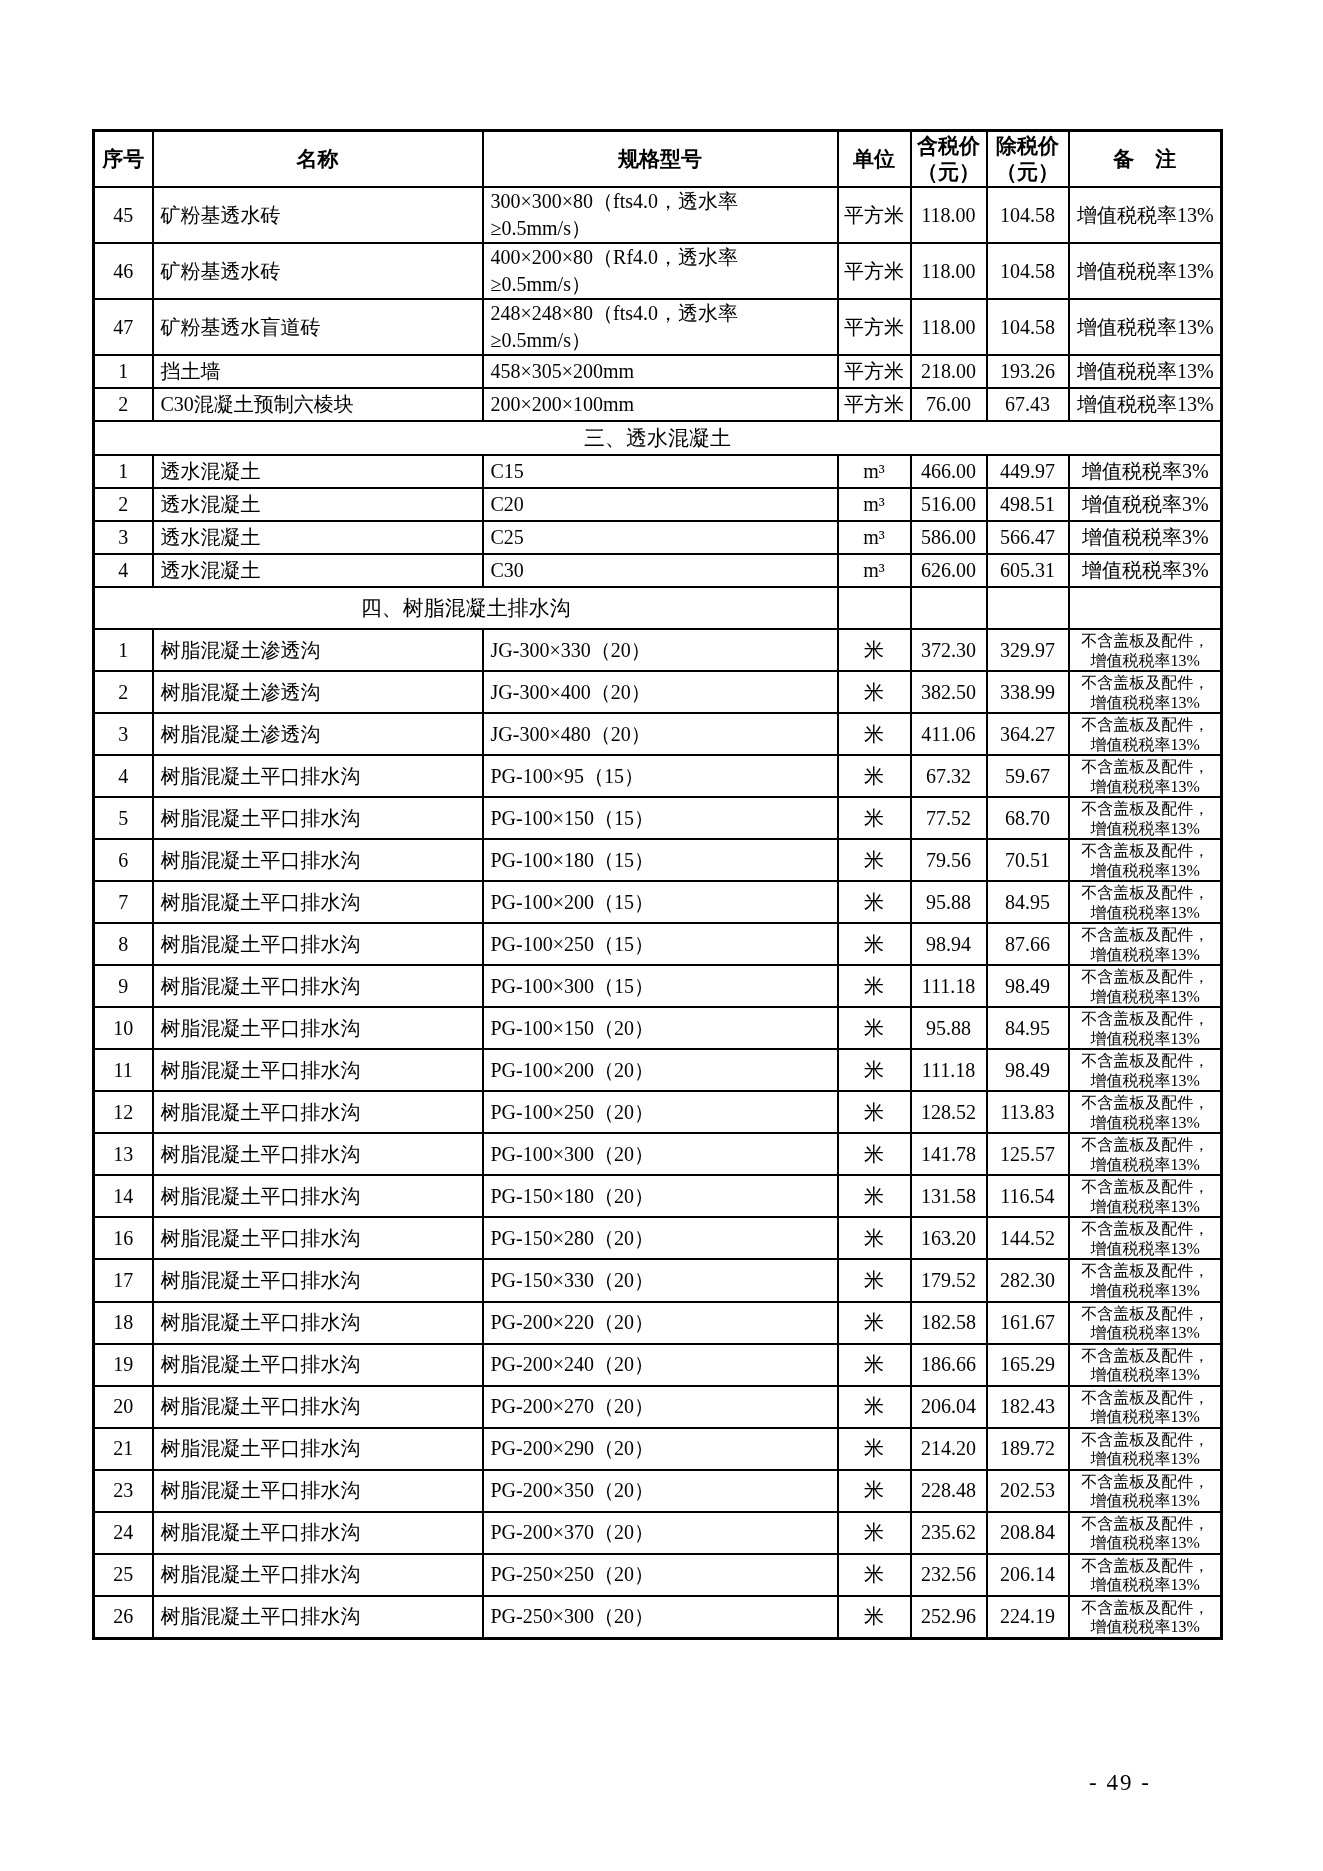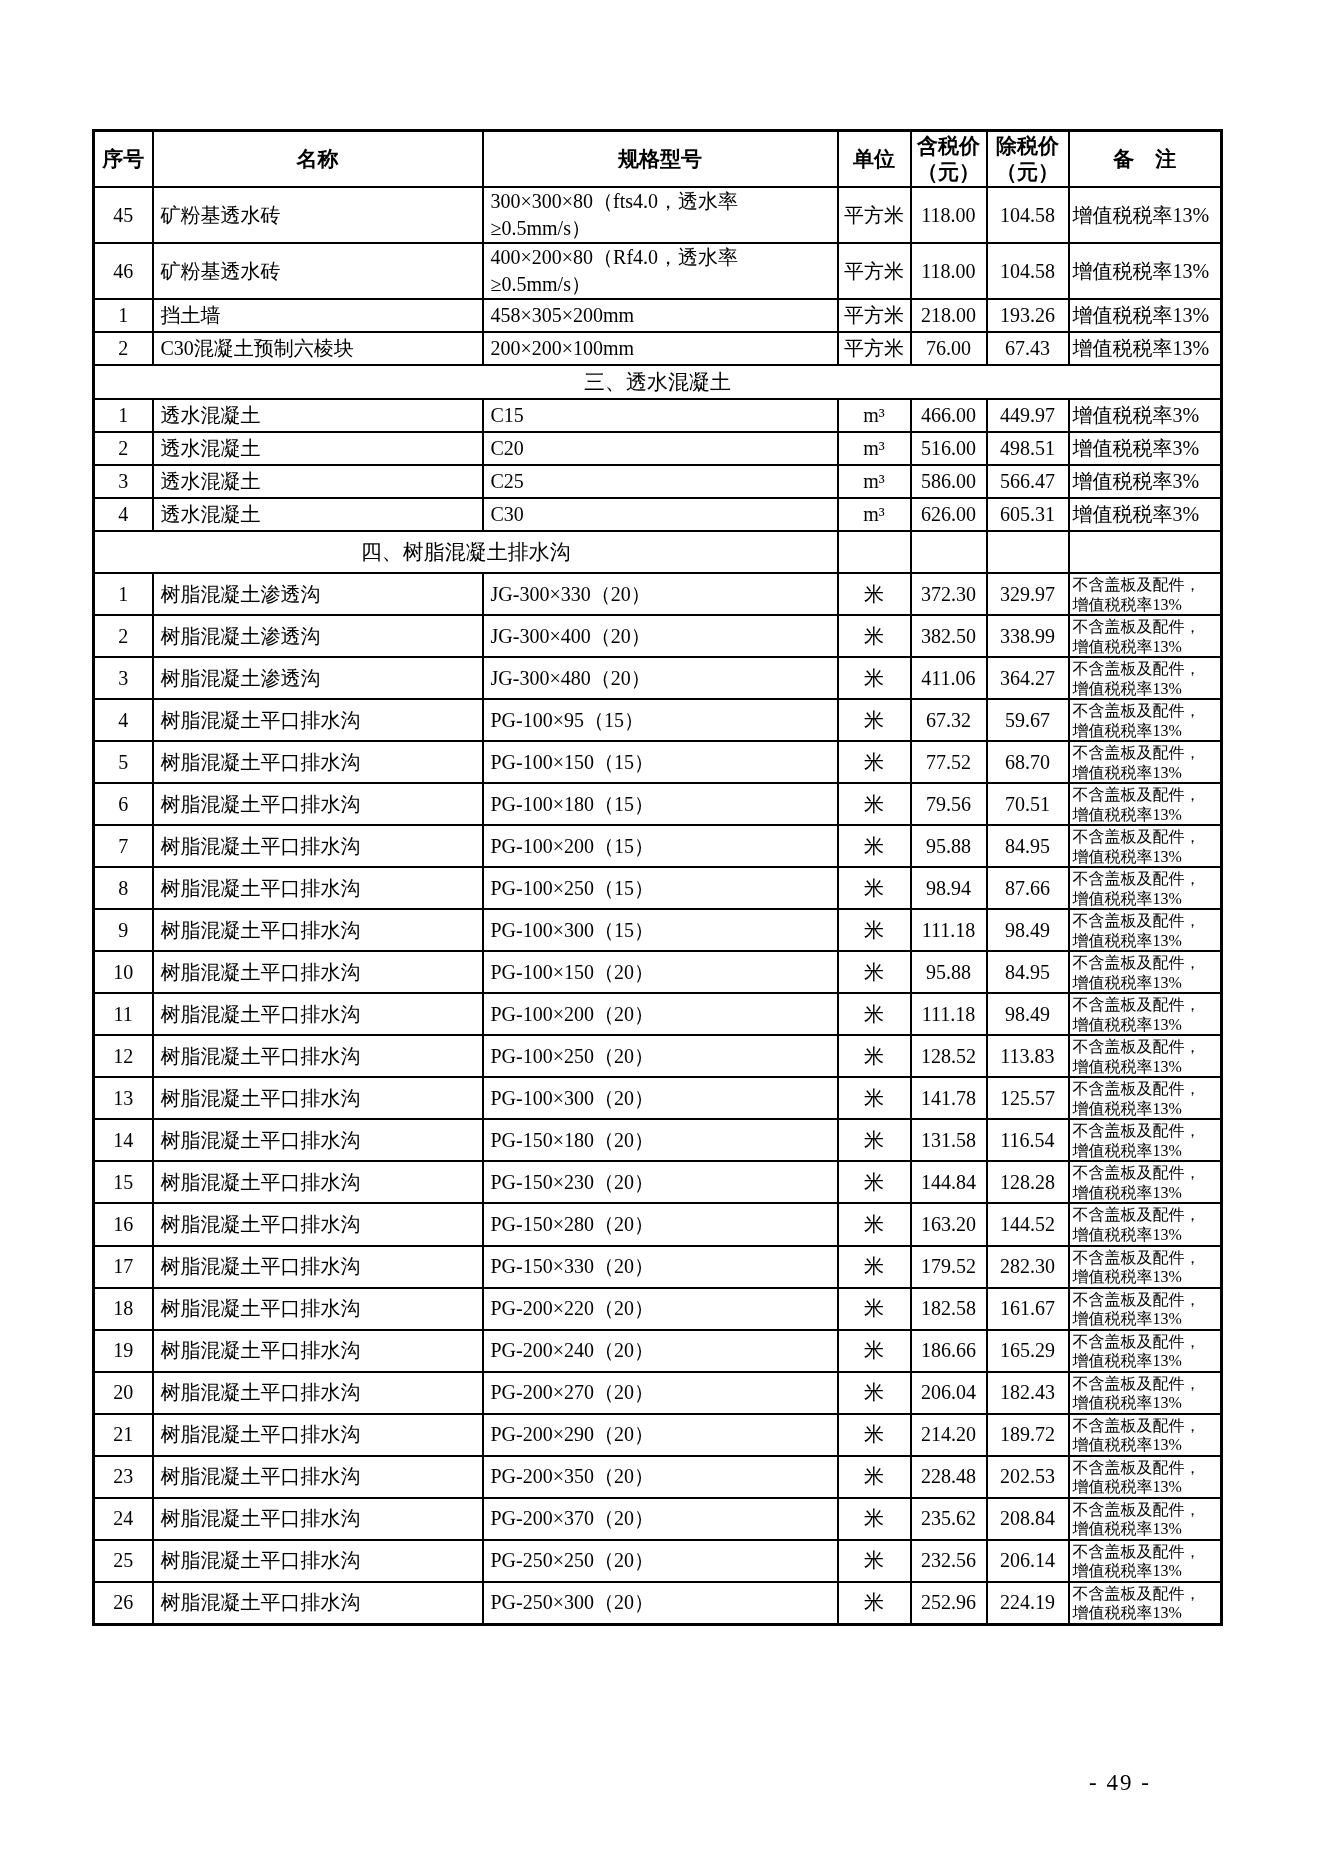--- a/index.html
+++ b/index.html
@@ -22,21 +22,21 @@
     font-weight:bold;font-size:21px;text-align:center;
     white-space:pre-line;line-height:1.25;height:54px;padding:0;
   }
   .price td{font-size:20px;padding:0 2px;}
   tr.r-data td{height:31px;}
   tr.r-drain td{height:39px;}
   tr.r-section td{height:32px;}
   tr.r-section4 td{height:40px;}
   td.c-no,td.c-unit,td.c-price_incl_tax,td.c-price_excl_tax{text-align:center;}
   td.c-name,td.c-spec{text-align:left;padding-left:7px;}
-  td.c-note{text-align:left;padding-left:3px;}
+  td.c-note{text-align:center;padding-left:3px;}
   td.small-note{font-size:16px;line-height:1.22;white-space:pre-line;padding-top:1px;margin-top:44px;}
   td.section-title{text-align:center;font-size:21px;}
   td.empty-cell{}
   .footer-page-number{
     position:absolute;left:1058px;top:1770px;width:124px;
     text-align:center;font-size:23px;letter-spacing:2px;
   }
 </style>
 </head>
 <body>
@@ -78,20 +78,29 @@
         <tr class="r-data">
           <td class="c-no">46</td>
           <td class="c-name">矿粉基透水砖</td>
           <td class="c-spec">400×200×80（Rf4.0，透水率≥0.5mm/s）</td>
           <td class="c-unit">平方米</td>
           <td class="c-price_incl_tax">118.00</td>
           <td class="c-price_excl_tax">104.58</td>
           <td class="c-note">增值税税率13%</td>
         </tr>
         <tr class="r-data">
+          <td class="c-no">47</td>
+          <td class="c-name">矿粉基透水盲道砖</td>
+          <td class="c-spec">248×248×80（fts4.0，透水率≥0.5mm/s）</td>
+          <td class="c-unit">平方米</td>
+          <td class="c-price_incl_tax">118.00</td>
+          <td class="c-price_excl_tax">104.58</td>
+          <td class="c-note">增值税税率13%</td>
+        </tr>
+        <tr class="r-data">
           <td class="c-no">1</td>
           <td class="c-name">挡土墙</td>
           <td class="c-spec">458×305×200mm</td>
           <td class="c-unit">平方米</td>
           <td class="c-price_incl_tax">218.00</td>
           <td class="c-price_excl_tax">193.26</td>
           <td class="c-note">增值税税率13%</td>
         </tr>
         <tr class="r-data">
           <td class="c-no">2</td>
@@ -282,30 +291,20 @@
           <td class="c-no">14</td>
           <td class="c-name">树脂混凝土平口排水沟</td>
           <td class="c-spec">PG-150×180（20）</td>
           <td class="c-unit">米</td>
           <td class="c-price_incl_tax">131.58</td>
           <td class="c-price_excl_tax">116.54</td>
           <td class="c-note small-note">不含盖板及配件，
 增值税税率13%</td>
         </tr>
         <tr class="r-drain">
-          <td class="c-no">15</td>
-          <td class="c-name">树脂混凝土平口排水沟</td>
-          <td class="c-spec">PG-150×230（20）</td>
-          <td class="c-unit">米</td>
-          <td class="c-price_incl_tax">144.84</td>
-          <td class="c-price_excl_tax">128.28</td>
-          <td class="c-note small-note">不含盖板及配件，
-增值税税率13%</td>
-        </tr>
-        <tr class="r-drain">
           <td class="c-no">16</td>
           <td class="c-name">树脂混凝土平口排水沟</td>
           <td class="c-spec">PG-150×280（20）</td>
           <td class="c-unit">米</td>
           <td class="c-price_incl_tax">163.20</td>
           <td class="c-price_excl_tax">144.52</td>
           <td class="c-note small-note">不含盖板及配件，
 增值税税率13%</td>
         </tr>
         <tr class="r-drain">

